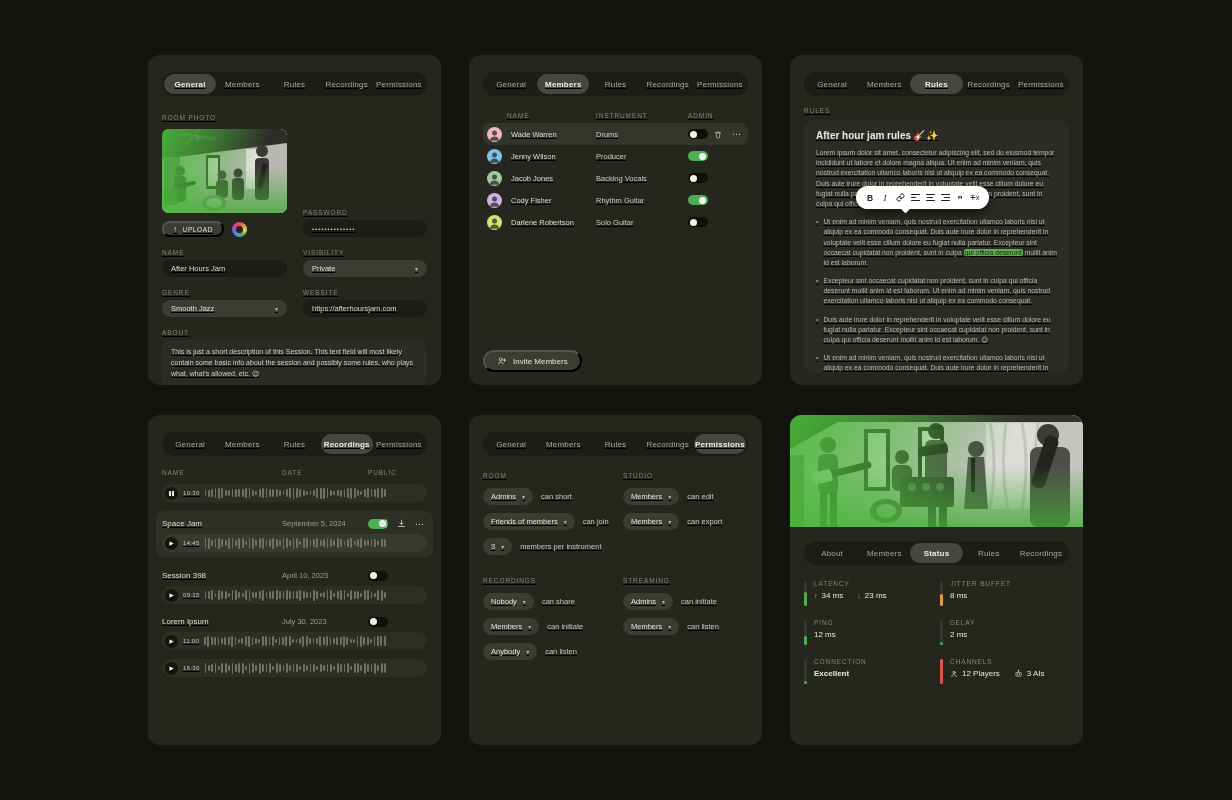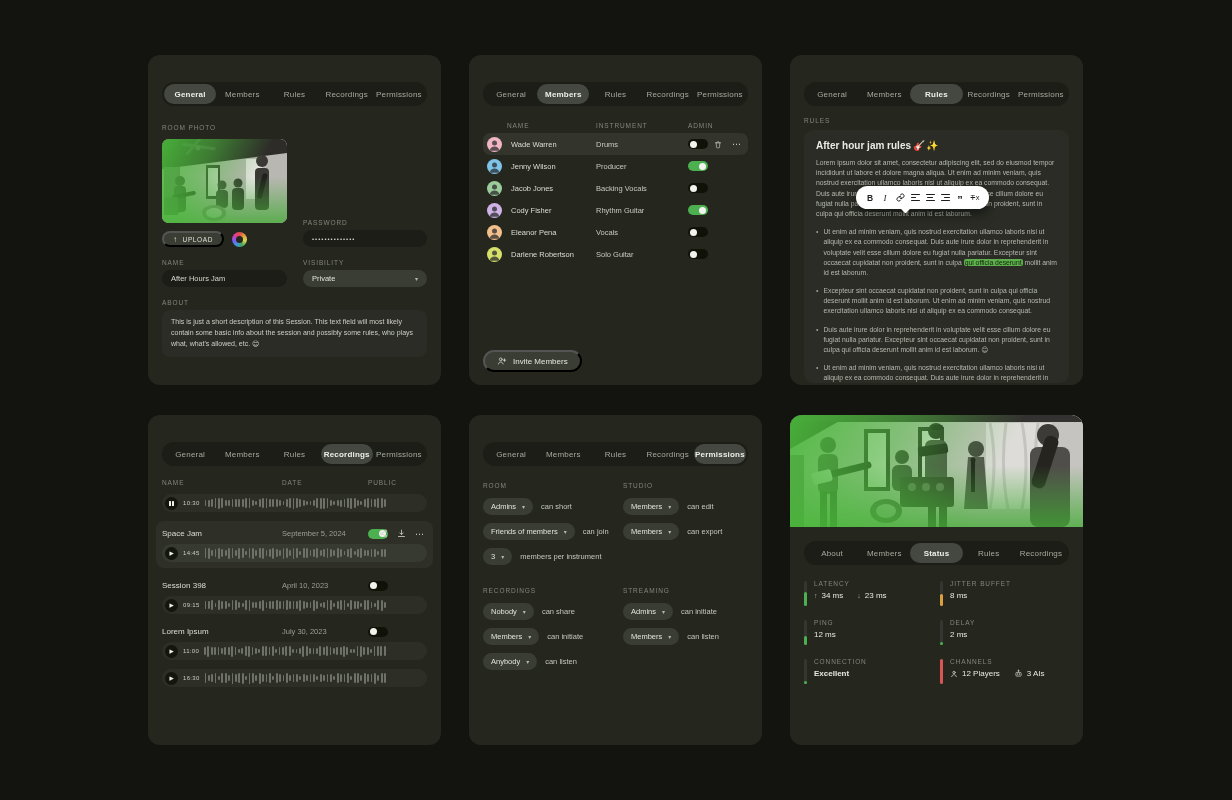--- a/index.html
+++ b/index.html
@@ -7,21 +7,21 @@
   body { font-family:"Liberation Sans","DejaVu Sans",sans-serif; }
   #stage { position:relative; width:1232px; height:800px; background:#131410; overflow:hidden; }
 
   .panel { position:absolute; width:293px; height:330px; background:#25271f; border-radius:12px; overflow:hidden; }
   #p-general { left:148px; top:55px; }
   #p-members { left:469px; top:55px; }
   #p-rules   { left:790px; top:55px; }
   #p-recordings { left:148px; top:415px; }
   #p-permissions{ left:469px; top:415px; }
   #p-status  { left:790px; top:415px; }
-  .pad { padding:27px 14px; position:relative; height:100%; }
+  .pad { padding:17px 14px; position:relative; height:100%;text-decoration:underline; }
 
   
   .tabs { display:flex; background:#1b1d16; border-radius:12px; height:24px; align-items:stretch; padding:2px; }
   .tab { flex:1; display:flex; align-items:center; justify-content:center; font-size:8px; color:#a6a99d;
          border-radius:10px; letter-spacing:.2px; white-space:nowrap; cursor:pointer; }
   .tab.active { background:#454840; color:#edeee8; font-weight:bold; }
 
   .lbl { font-size:6.5px; letter-spacing:.9px; color:#83867a; text-transform:uppercase; }
 
   
@@ -207,20 +207,35 @@
         </div>
         <div>
           <span class="lbl" style="display:block;margin-bottom:4px">VISIBILITY</span>
           <div class="drop">
             <span>Private</span>
             <span class="caret">▾</span>
           </div>
         </div>
       </div>
 
+      <div class="g-grid frow" style="margin-top:12px;">
+        <div>
+          <span class="lbl" style="display:block;margin-bottom:4px">GENRE</span>
+          <div class="drop">
+            <span>Smooth Jazz</span>
+            <span class="caret">▾</span>
+          </div>
+        </div>
+        <div>
+          <span class="lbl" style="display:block;margin-bottom:4px">WEBSITE</span>
+          <div class="well">
+              <span>https://afterhoursjam.com</span>
+            </div>
+        </div>
+      </div>
 
       <div class="frow" style="margin-top:12px;">
         <span class="lbl" style="display:block;margin-bottom:4px">ABOUT</span>
         <div class="wellbox">This is just a short description of this Session. This text field will most likely contain some basic info about the session and possibly some rules, who plays what, what's allowed, etc. 😊</div>
       </div>
     </div>
   </section>
 
   <section class="panel" id="p-members">
     <div class="pad">
@@ -291,35 +306,20 @@
   <div class="mrow ">
     <span class="avatar" style="background: rgb(207, 179, 230);">
               <svg width="15" height="15" viewBox="0 0 24 24">
                 <circle cx="12" cy="9.5" r="4" fill="rgba(40,40,45,.75)"></circle>
                 <path d="M4 22c1.2-5 4.4-7 8-7s6.8 2 8 7z" fill="rgba(40,40,45,.75)"></path>
               </svg>
             </span>
     <span class="mname">Cody Fisher</span>
     <span class="minstr">Rhythm Guitar</span>
     <span class="toggle" data-on="true"></span>
-    <span class="row-actions">
-      
-      
-    </span>
-  </div>
-  <div class="mrow ">
-    <span class="avatar" style="background: rgb(243, 192, 140);">
-              <svg width="15" height="15" viewBox="0 0 24 24">
-                <circle cx="12" cy="9.5" r="4" fill="rgba(40,40,45,.75)"></circle>
-                <path d="M4 22c1.2-5 4.4-7 8-7s6.8 2 8 7z" fill="rgba(40,40,45,.75)"></path>
-              </svg>
-            </span>
-    <span class="mname">Eleanor Pena</span>
-    <span class="minstr">Vocals</span>
-    <span class="toggle" data-on="false"></span>
     <span class="row-actions">
       
       
     </span>
   </div>
   <div class="mrow ">
     <span class="avatar" style="background: rgb(215, 224, 106);">
               <svg width="15" height="15" viewBox="0 0 24 24">
                 <circle cx="12" cy="9.5" r="4" fill="rgba(40,40,45,.75)"></circle>
                 <path d="M4 22c1.2-5 4.4-7 8-7s6.8 2 8 7z" fill="rgba(40,40,45,.75)"></path>

